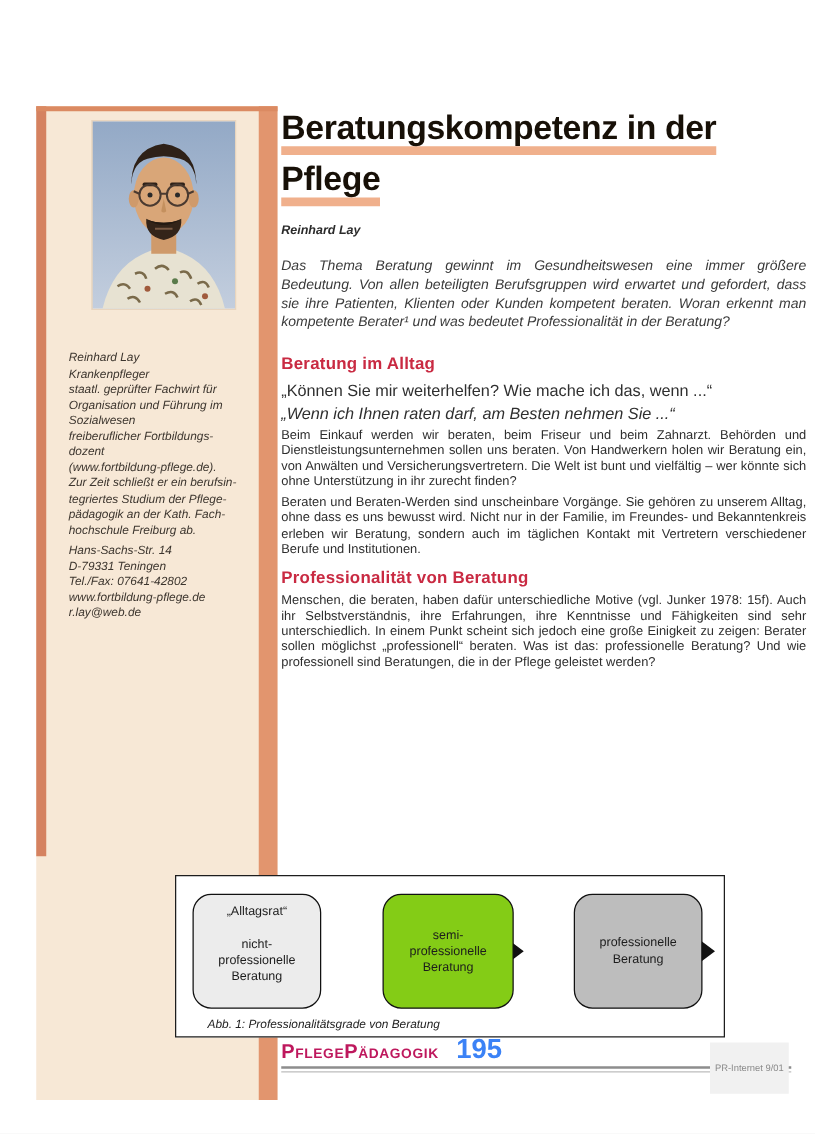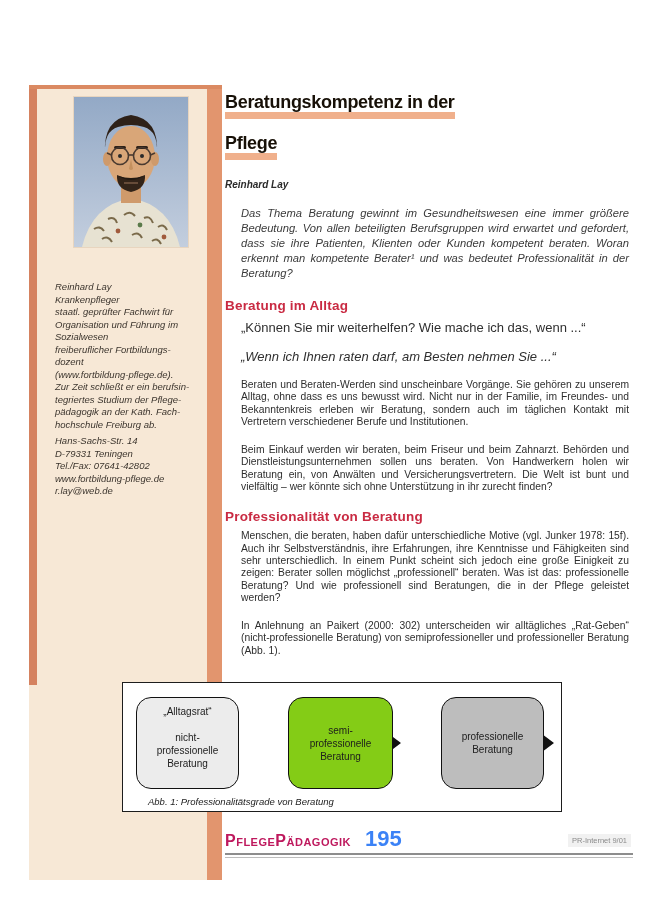--- a/index.html
+++ b/index.html
@@ -16,24 +16,24 @@
   .strip-right{position:absolute;right:0;top:0;width:15px;height:795px;background:#e2956e;}
   .photo{position:absolute;left:45px;top:12px;width:114px;height:150px;box-shadow:0 0 0 1px #e8d5bf;}
   .bio,.contact{
     position:absolute;left:26px;width:150px;font-style:italic;
     font-size:9.5px;line-height:12.5px;color:#3c352e;white-space:pre-line;
   }
   .bio{top:196px;}
   .contact{top:350px;}
   
   .main{position:absolute;left:225px;top:82px;width:420px;}
-  .title{margin:0;font-size:18px;line-height:41px;font-weight:bold;color:#171007;letter-spacing:-0.3px;}
+  .title{margin:0;font-size:27px;line-height:41px;font-weight:bold;color:#171007;letter-spacing:-0.3px;}
   .title .tline{border-bottom:7px solid #f0b08c;padding-bottom:0px;}
   .author{margin-top:15px;font-size:10px;font-style:italic;font-weight:bold;color:#2b2b2b;}
-  p{margin:16px;}
+  p{margin:0;}
   .intro{margin-top:16px;font-size:11.2px;line-height:15px;font-style:italic;color:#3a3a3a;text-align:justify;}
   .intro + .intro{margin-top:4px;}
   .sec-heading{margin:0;font-size:13.5px;font-weight:bold;color:#c92a42;letter-spacing:0.2px;}
   .h1sp{margin-top:17px;}
   .h2sp{margin-top:8px;}
   .quote{margin-top:8px;font-size:13px;line-height:13px;color:#2f2f2f;}
   .quote.it{font-style:italic;margin-top:5px;}
   .body-p{margin-top:6px;font-size:10.3px;line-height:12.3px;text-align:justify;color:#2e2e2e;}
   .body-p + .body-p{margin-top:5px;}
   
@@ -48,21 +48,21 @@
   .fig-box.b2{left:165px;width:105px;}
   .fig-box.b3{left:318px;}
   .fig-arrow{position:absolute;top:49px;}
   .fig-arrow.a1{left:243px;}
   .fig-arrow.a2{left:396px;}
   .fig-caption{position:absolute;left:25px;bottom:4px;font-size:9.5px;font-style:italic;color:#222;}
   
   .footer{position:absolute;left:225px;top:826px;width:408px;}
   .journal{font-variant:small-caps;font-weight:bold;font-size:16px;letter-spacing:0.5px;color:#be185d;}
   .pagenum{font-size:22px;font-weight:bold;color:#3b82f6;margin-left:14px;}
-  .issue{position:absolute;right:2px;top:8px;font-size:7.5px;color:#8a8a8a;background:#f1f1f1;padding:2px 4px;}
+  .issue{position:absolute;right:2px;top:8px;font-size:7.5px;color:#8a8a8a;background:#f1f1f1;padding:16px 4px;}
   .rule{margin-top:1px;height:2px;border-top:2px solid #8d8d8d;border-bottom:1px solid #bdbdbd;background:#fff;}
 </style>
 </head>
 <body>
 
 <div class="page">
 
   <aside class="sidebar">
     <div class="strip-left"></div>
     <div class="strip-right"></div>
@@ -137,29 +137,28 @@
       <span class="tline">Pflege</span>
     </h1>
 
     <div class="author">Reinhard Lay</div>
 
     <p class="intro">Das Thema Beratung gewinnt im Gesundheitswesen eine immer größere Bedeutung. Von allen beteiligten Berufsgruppen wird erwartet und gefordert, dass sie ihre Patienten, Klienten oder Kunden kompetent beraten. Woran erkennt man kompetente Berater¹ und was bedeutet Professionalität in der Beratung?</p>
 
     <h2 class="sec-heading h1sp">Beratung im Alltag</h2>
     <p class="quote">„Können Sie mir weiterhelfen? Wie mache ich das, wenn ...“</p>
     <p class="quote it">„Wenn ich Ihnen raten darf, am Besten nehmen Sie ...“</p>
+    <p class="body-p">Beim Einkauf werden wir beraten, beim Friseur und beim Zahnarzt. Behörden und Dienstleistungsunternehmen sollen uns beraten. Von Handwerkern holen wir Beratung ein, von Anwälten und Versicherungsvertretern. Die Welt ist bunt und vielfältig – wer könnte sich ohne Unterstützung in ihr zurecht finden?</p>
     <p class="body-p">Beraten und Beraten-Werden sind unscheinbare Vorgänge. Sie gehören zu unserem Alltag, ohne dass es uns bewusst wird. Nicht nur in der Familie, im Freundes- und Bekanntenkreis erleben wir Beratung, sondern auch im täglichen Kontakt mit Vertretern verschiedener Berufe und Institutionen.</p>
-    <p class="body-p">Beim Einkauf werden wir beraten, beim Friseur und beim Zahnarzt. Behörden und Dienstleistungsunternehmen sollen uns beraten. Von Handwerkern holen wir Beratung ein, von Anwälten und Versicherungsvertretern. Die Welt ist bunt und vielfältig – wer könnte sich ohne Unterstützung in ihr zurecht finden?</p>
 
     <h2 class="sec-heading h2sp">Professionalität von Beratung</h2>
     <p class="body-p">Menschen, die beraten, haben dafür unterschiedliche Motive (vgl. Junker 1978: 15f). Auch ihr Selbstverständnis, ihre Erfahrungen, ihre Kenntnisse und Fähigkeiten sind sehr unterschiedlich. In einem Punkt scheint sich jedoch eine große Einigkeit zu zeigen: Berater sollen möglichst „professionell“ beraten. Was ist das: professionelle Beratung? Und wie professionell sind Beratungen, die in der Pflege geleistet werden?</p>
-    <p class="body-p">In Anlehnung an Paikert (2000: 302) unterscheiden wir alltägliches „Rat-Geben“ (nicht-professionelle Beratung) von semiprofessioneller und professioneller Beratung (Abb. 1).</p>
   </main>
 
-  <figure class="figure" style="margin:0;">
+  <figure class="figure" style="margin:18px;">
     <div class="fig-box b1" style="background: rgb(236, 236, 236);">„Alltagsrat“
 
 nicht-
 professionelle
 Beratung</div>
     <svg class="fig-arrow a1" width="36" height="22" viewBox="0 0 36 22">
       <path d="M1,11 L13,2 L13,7 L23,7 L23,2 L35,11 L23,20 L23,15 L13,15 L13,20 Z" fill="#111"></path>
     </svg>
     <div class="fig-box b2" style="background: #84cc16;">semi-
 professionelle

